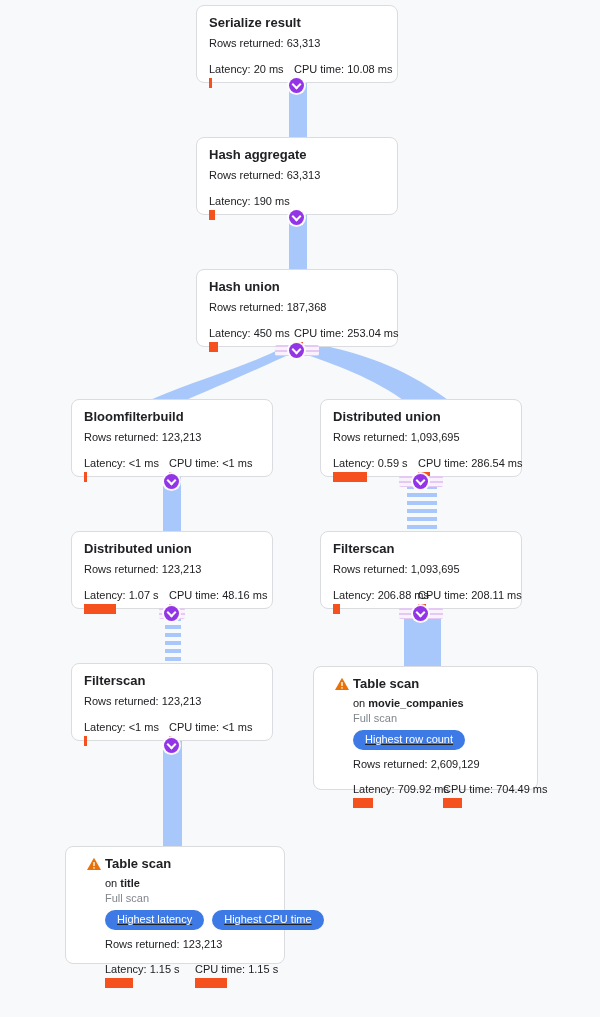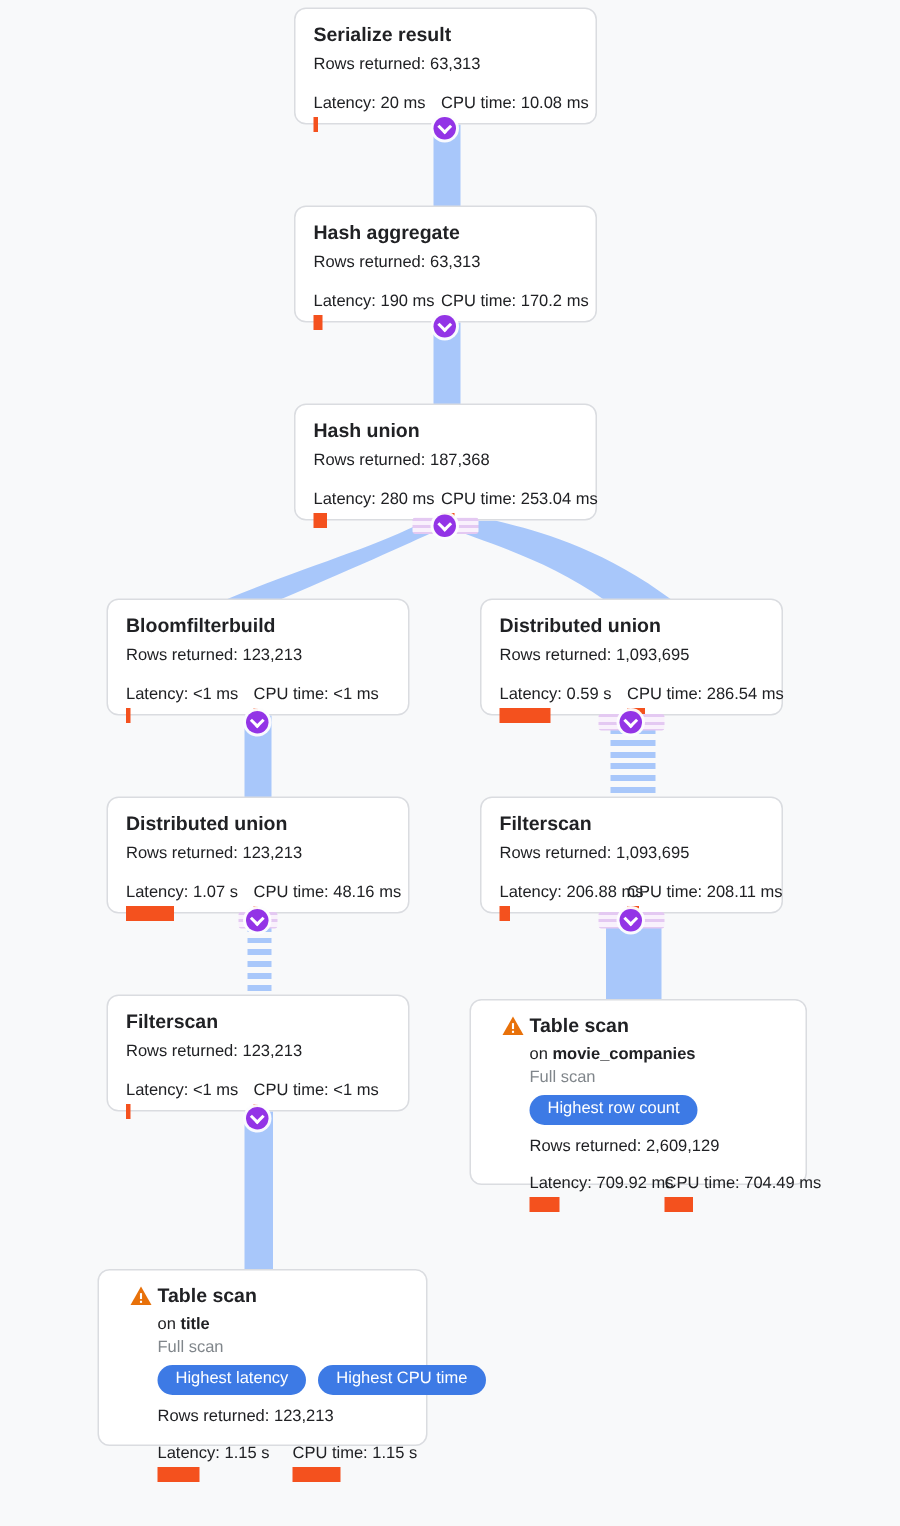--- a/index.html
+++ b/index.html
@@ -18,21 +18,21 @@
   .bar{height:10px;background:#f4511e;margin-top:3px;}
 
   
   .node.tscan{padding:9px 12px 9px 20px;}
   .ts-row{display:flex;align-items:flex-start;}
   .warn{flex:none;width:16px;height:14px;margin:1px 3px 0 0;}
   .ts-body{flex:1;min-width:0;}
   .on-line{font-size:11px;margin-top:3px;white-space:nowrap;}
   .on-line b{font-weight:700;}
   .scan-type{font-size:11px;color:#80868b;margin-top:3px;white-space:nowrap;}
-  .pills{display:flex;gap:8px;margin:6px 0 7px;}
+  .pills{display:flex;gap:8px;margin:6px 0 7px;text-decoration:underline;}
   .pill{background:#3d7ae5;color:#fff;font-size:11px;line-height:1;padding:4px 12px 5px;
         border-radius:11px;white-space:nowrap;cursor:pointer;}
   .tscan .metrics{margin-top:11px;}
   .tscan .metric.lat{width:90px;}
 
   
   .edge{position:absolute;background:#a8c7fa;z-index:0;}
   .edge.striped{background:repeating-linear-gradient(to bottom,#a8c7fa 0 4px,rgba(248,249,250,0) 4px 8px);}
   .fork{position:absolute;left:0;top:347px;z-index:0;}
 
@@ -106,33 +106,29 @@
   </div>
 
   <div class="node" id="n1">
     <div class="title">Hash aggregate</div>
     <div class="rows">Rows returned: 63,313</div>
     <div class="metrics">
       <div class="metric lat">
         <div class="mlabel">Latency: 190 ms</div>
         <div class="bar" style="width: 6px;"></div>
       </div>
-      <div class="metric cpu">
-        <div class="mlabel">CPU time: 170.2 ms</div>
-        <div class="bar" style="width: 6px;"></div>
-      </div>
     </div>
   </div>
 
   <div class="node" id="n2">
     <div class="title">Hash union</div>
     <div class="rows">Rows returned: 187,368</div>
     <div class="metrics">
       <div class="metric lat">
-        <div class="mlabel">Latency: 280 ms</div>
+        <div class="mlabel">Latency: 450 ms</div>
         <div class="bar" style="width: 9px;"></div>
       </div>
       <div class="metric cpu">
         <div class="mlabel">CPU time: 253.04 ms</div>
         <div class="bar" style="width: 9px;"></div>
       </div>
     </div>
   </div>
 
   <div class="node" id="n3">

